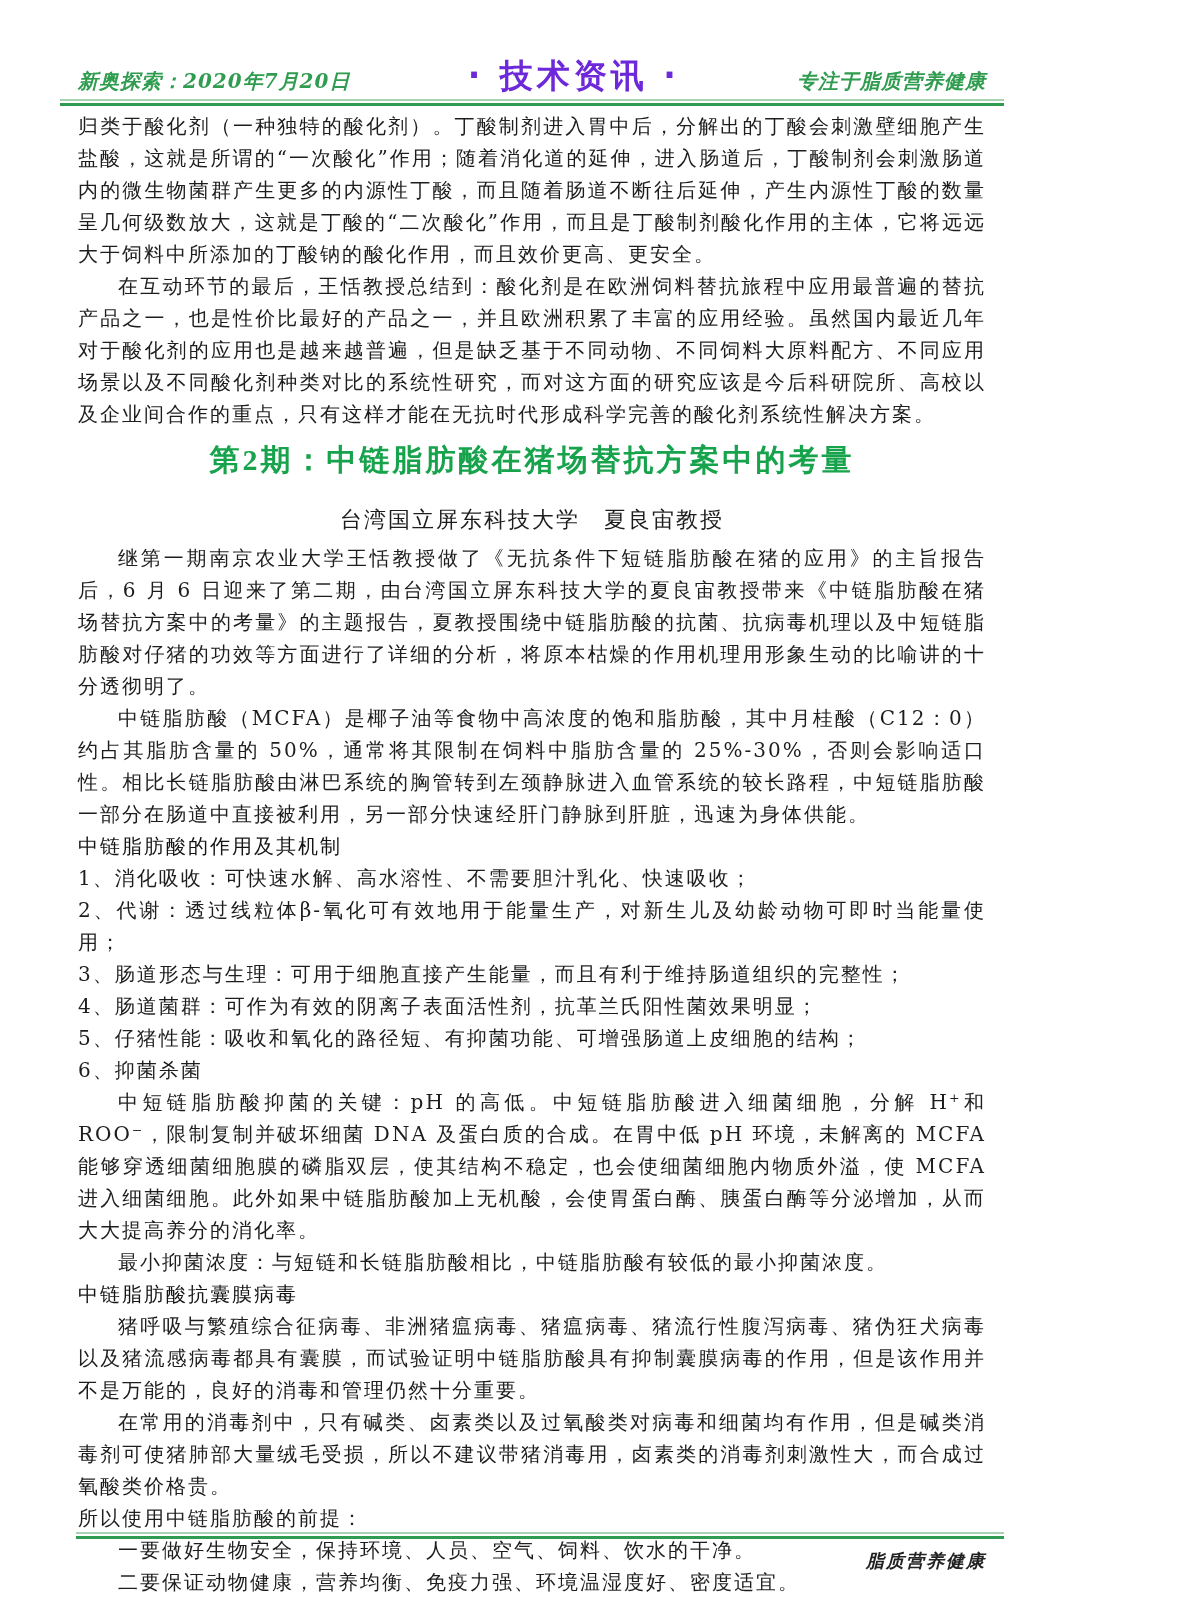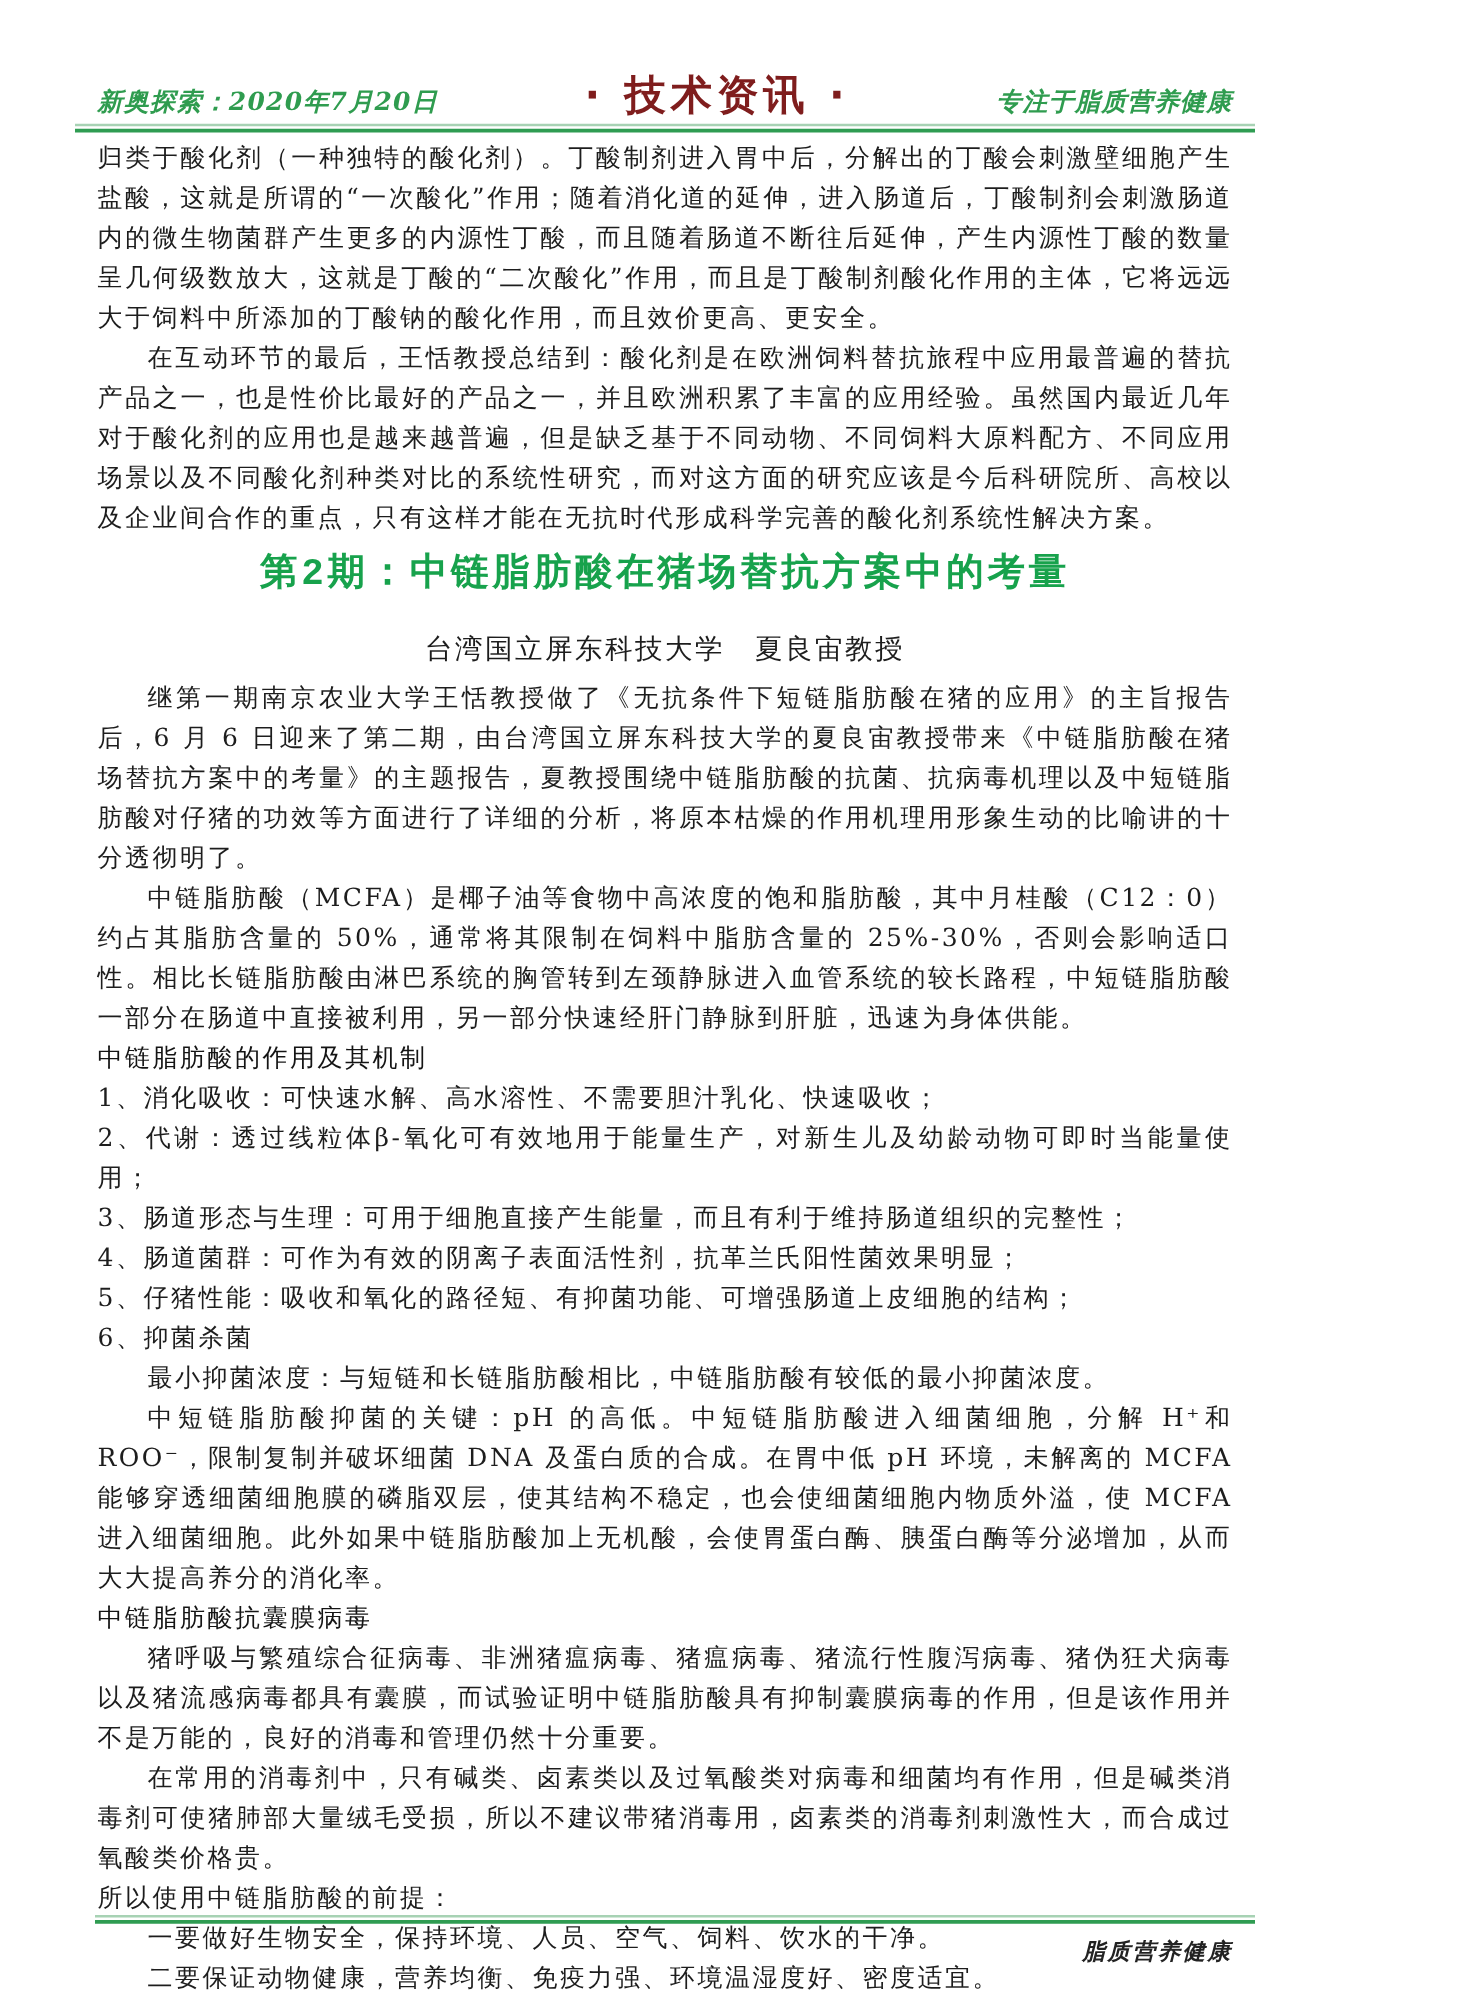--- a/index.html
+++ b/index.html
@@ -20,39 +20,39 @@
   }
   .hdr-script {
     color:#2f9c4f;
     font-style:italic; font-weight:bold;
     font-size:20px; letter-spacing:1px;
     white-space:nowrap;
   }
   .hdr-center {
     font-family:"DejaVu Sans", sans-serif;
     font-weight:900; font-size:33px; letter-spacing:4px;
-    color:#7f1d1d; white-space:nowrap;
+    color:#6d28d9; white-space:nowrap;
     transform:translateY(4px);
     text-align:right;
   }
   .rule-light { height:2px; background:#a7d2b4; }
   .rule-dark  { height:3px; background:#2f9c52; margin-top:2px; }
   
   .content { padding:4px 18px 0 18px; }
   p.body {
     margin:0;
     font-size:20px; line-height:32px; letter-spacing:2px;
     text-align:justify; text-justify:inter-ideograph;
   }
   .indent { text-indent:2em; }
   .noindent { text-indent:0; }
   .sec-heading {
     margin:8px 0 20px 0;
     text-align:center;
-    font-family:Liberation Mono, monospace;
+    font-family:Liberation Serif, serif;
     font-weight:800; font-size:30px; letter-spacing:3px;
     color:#17a24c; line-height:44px;
   }
   .byline {
     margin:12px 0 4px 0;
     text-align:center;
     font-size:22px; letter-spacing:2px; line-height:36px;
     color:#1d1d1d;
   }
   .sub-heading {
@@ -97,22 +97,22 @@
       <p class="body indent">中链脂肪酸（MCFA）是椰子油等食物中高浓度的饱和脂肪酸，其中月桂酸（C12：0）约占其脂肪含量的 50%，通常将其限制在饲料中脂肪含量的 25%-30%，否则会影响适口性。相比长链脂肪酸由淋巴系统的胸管转到左颈静脉进入血管系统的较长路程，中短链脂肪酸一部分在肠道中直接被利用，另一部分快速经肝门静脉到肝脏，迅速为身体供能。</p>
 
       <h3 class="sub-heading">中链脂肪酸的作用及其机制</h3>
       <p class="body noindent">1、消化吸收：可快速水解、高水溶性、不需要胆汁乳化、快速吸收；</p>
       <p class="body noindent">2、代谢：透过线粒体β-氧化可有效地用于能量生产，对新生儿及幼龄动物可即时当能量使用；</p>
       <p class="body noindent">3、肠道形态与生理：可用于细胞直接产生能量，而且有利于维持肠道组织的完整性；</p>
       <p class="body noindent">4、肠道菌群：可作为有效的阴离子表面活性剂，抗革兰氏阳性菌效果明显；</p>
       <p class="body noindent">5、仔猪性能：吸收和氧化的路径短、有抑菌功能、可增强肠道上皮细胞的结构；</p>
       <p class="body noindent">6、抑菌杀菌</p>
 
+      <p class="body indent">中短链脂肪酸抑菌的关键：pH 的高低。中短链脂肪酸进入细菌细胞，分解 H⁺和 ROO⁻，限制复制并破坏细菌 DNA 及蛋白质的合成。在胃中低 pH 环境，未解离的 MCFA 能够穿透细菌细胞膜的磷脂双层，使其结构不稳定，也会使细菌细胞内物质外溢，使 MCFA 进入细菌细胞。此外如果中链脂肪酸加上无机酸，会使胃蛋白酶、胰蛋白酶等分泌增加，从而大大提高养分的消化率。</p>
       <p class="body indent">最小抑菌浓度：与短链和长链脂肪酸相比，中链脂肪酸有较低的最小抑菌浓度。</p>
-      <p class="body indent">中短链脂肪酸抑菌的关键：pH 的高低。中短链脂肪酸进入细菌细胞，分解 H⁺和 ROO⁻，限制复制并破坏细菌 DNA 及蛋白质的合成。在胃中低 pH 环境，未解离的 MCFA 能够穿透细菌细胞膜的磷脂双层，使其结构不稳定，也会使细菌细胞内物质外溢，使 MCFA 进入细菌细胞。此外如果中链脂肪酸加上无机酸，会使胃蛋白酶、胰蛋白酶等分泌增加，从而大大提高养分的消化率。</p>
 
       <h3 class="sub-heading">中链脂肪酸抗囊膜病毒</h3>
       <p class="body indent">猪呼吸与繁殖综合征病毒、非洲猪瘟病毒、猪瘟病毒、猪流行性腹泻病毒、猪伪狂犬病毒以及猪流感病毒都具有囊膜，而试验证明中链脂肪酸具有抑制囊膜病毒的作用，但是该作用并不是万能的，良好的消毒和管理仍然十分重要。</p>
       <p class="body indent">在常用的消毒剂中，只有碱类、卤素类以及过氧酸类对病毒和细菌均有作用，但是碱类消毒剂可使猪肺部大量绒毛受损，所以不建议带猪消毒用，卤素类的消毒剂刺激性大，而合成过氧酸类价格贵。</p>
       <p class="body noindent">所以使用中链脂肪酸的前提：</p>
       <p class="body indent">一要做好生物安全，保持环境、人员、空气、饲料、饮水的干净。</p>
       <p class="body indent">二要保证动物健康，营养均衡、免疫力强、环境温湿度好、密度适宜。</p>
       <p class="body indent">在此基础上饲料中添加中链脂肪酸，这就是丁酸的，减少动物感染细菌和病毒。</p>
     </div>
   </div>

